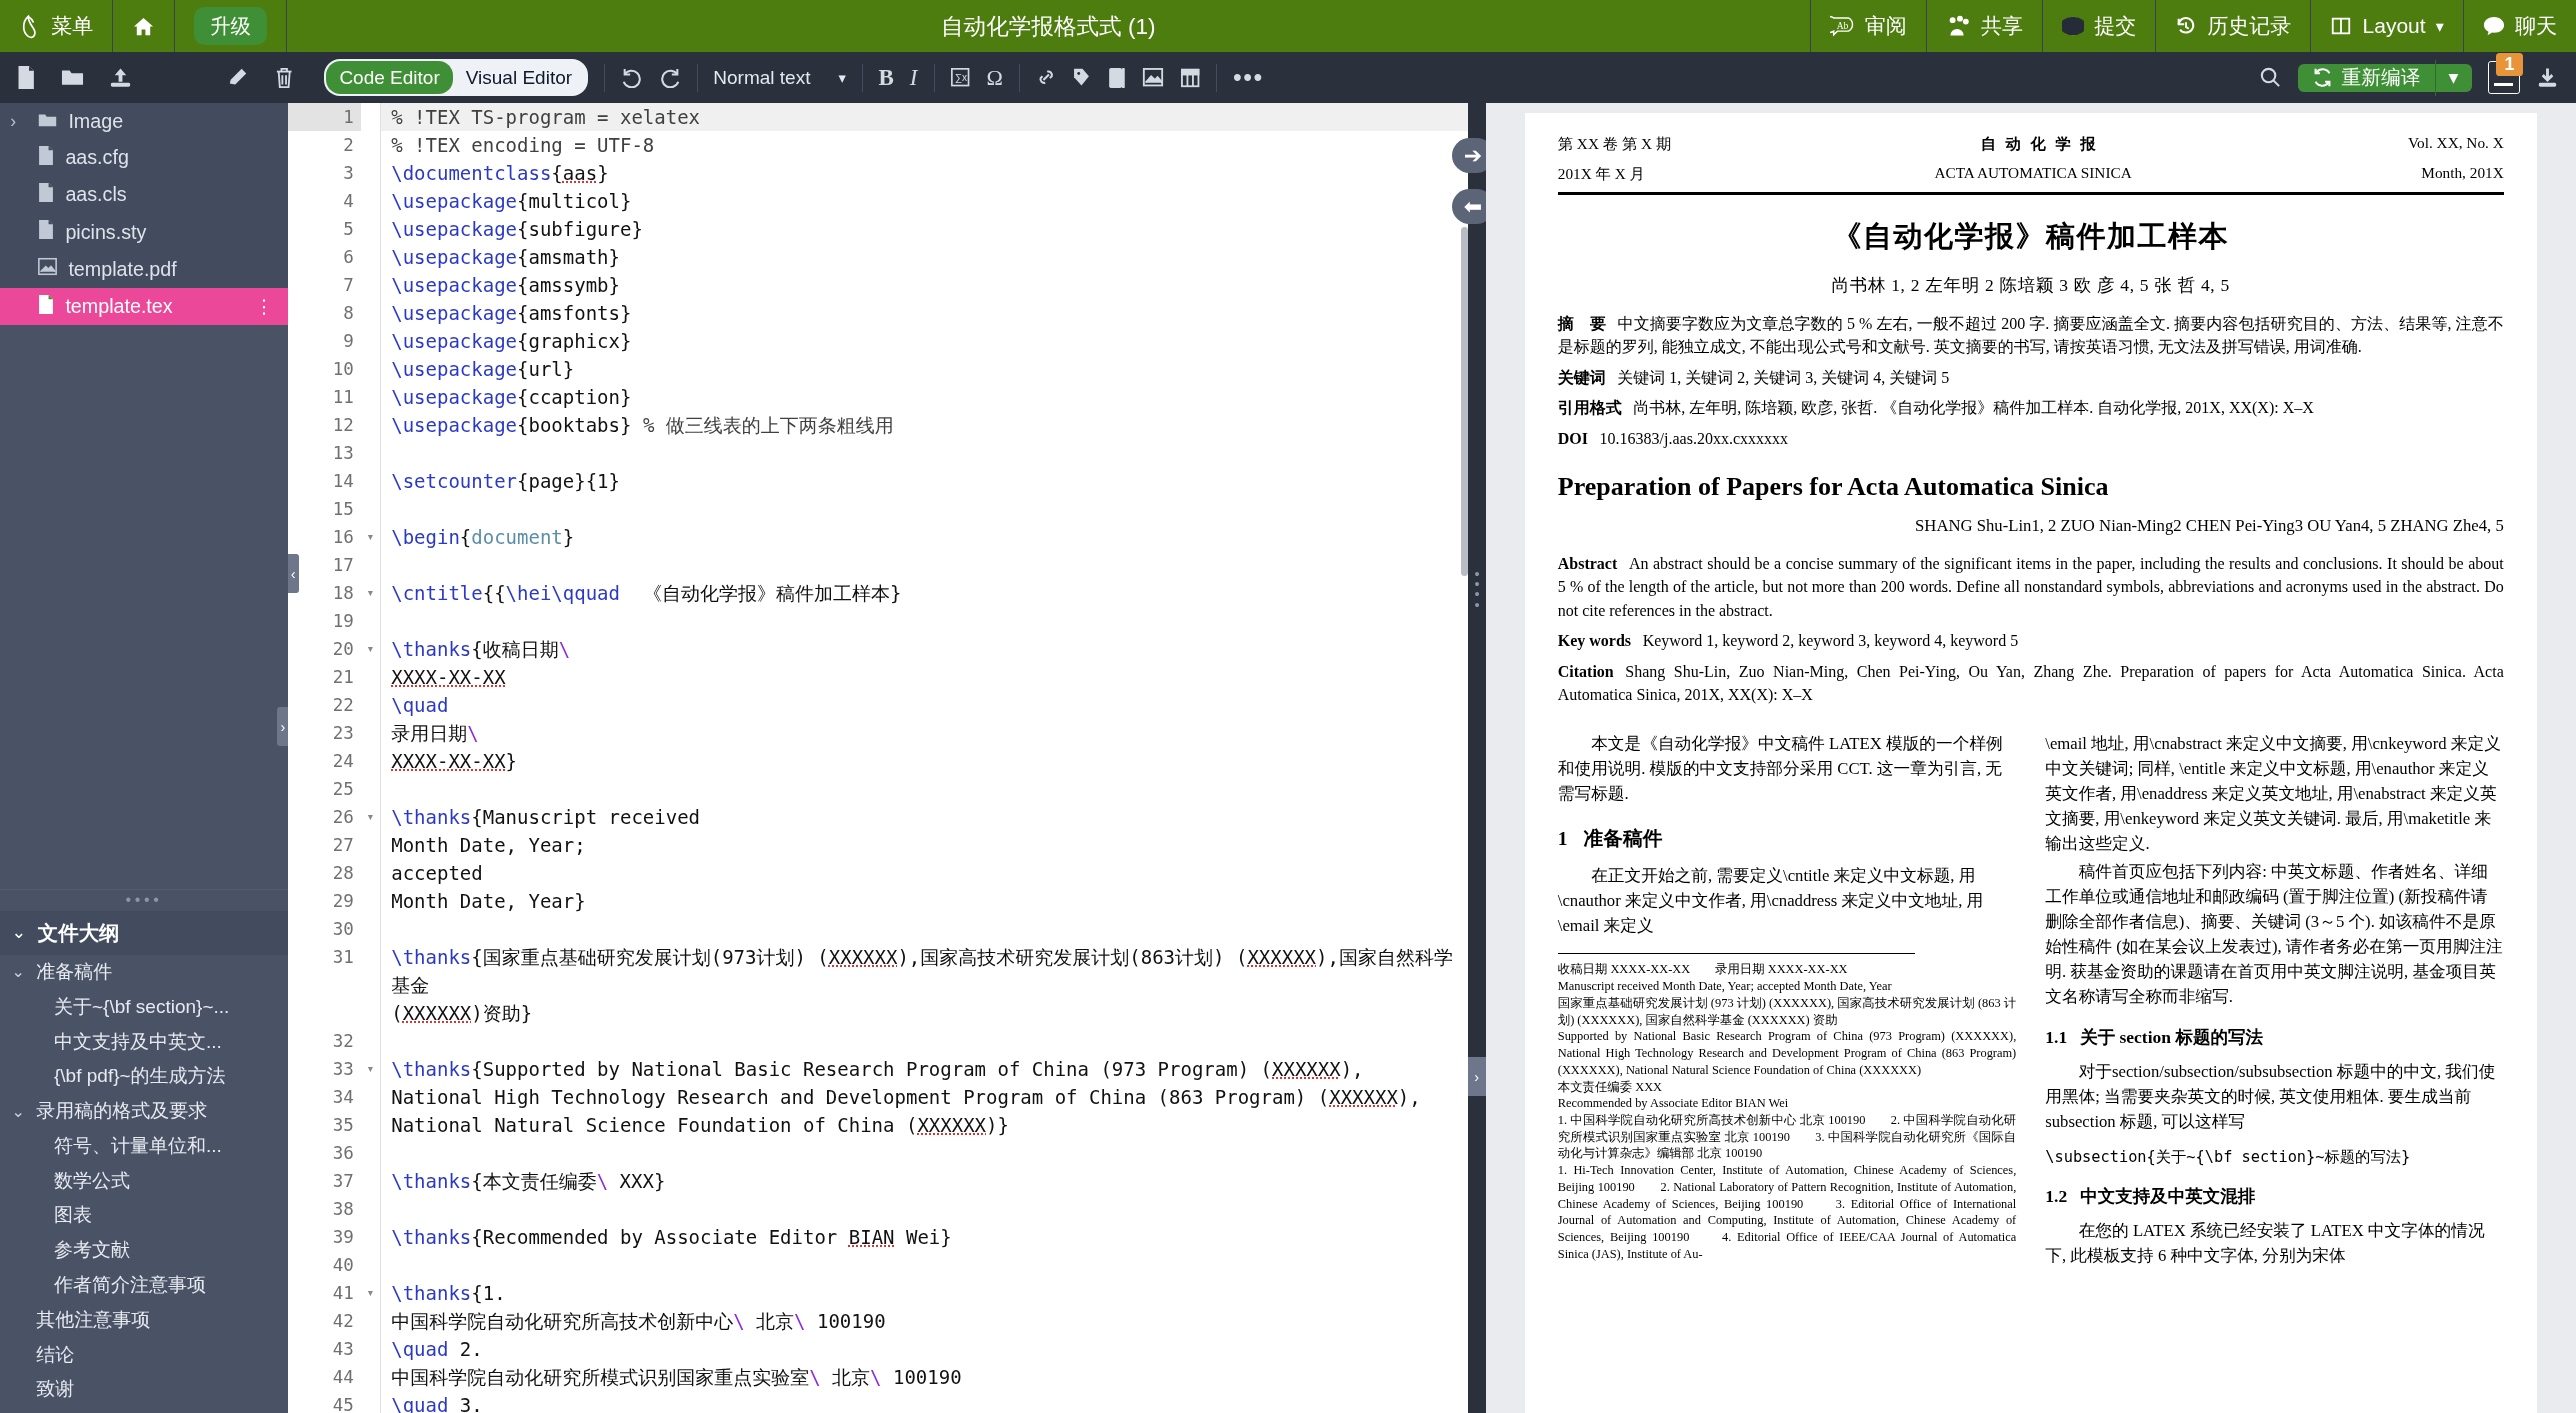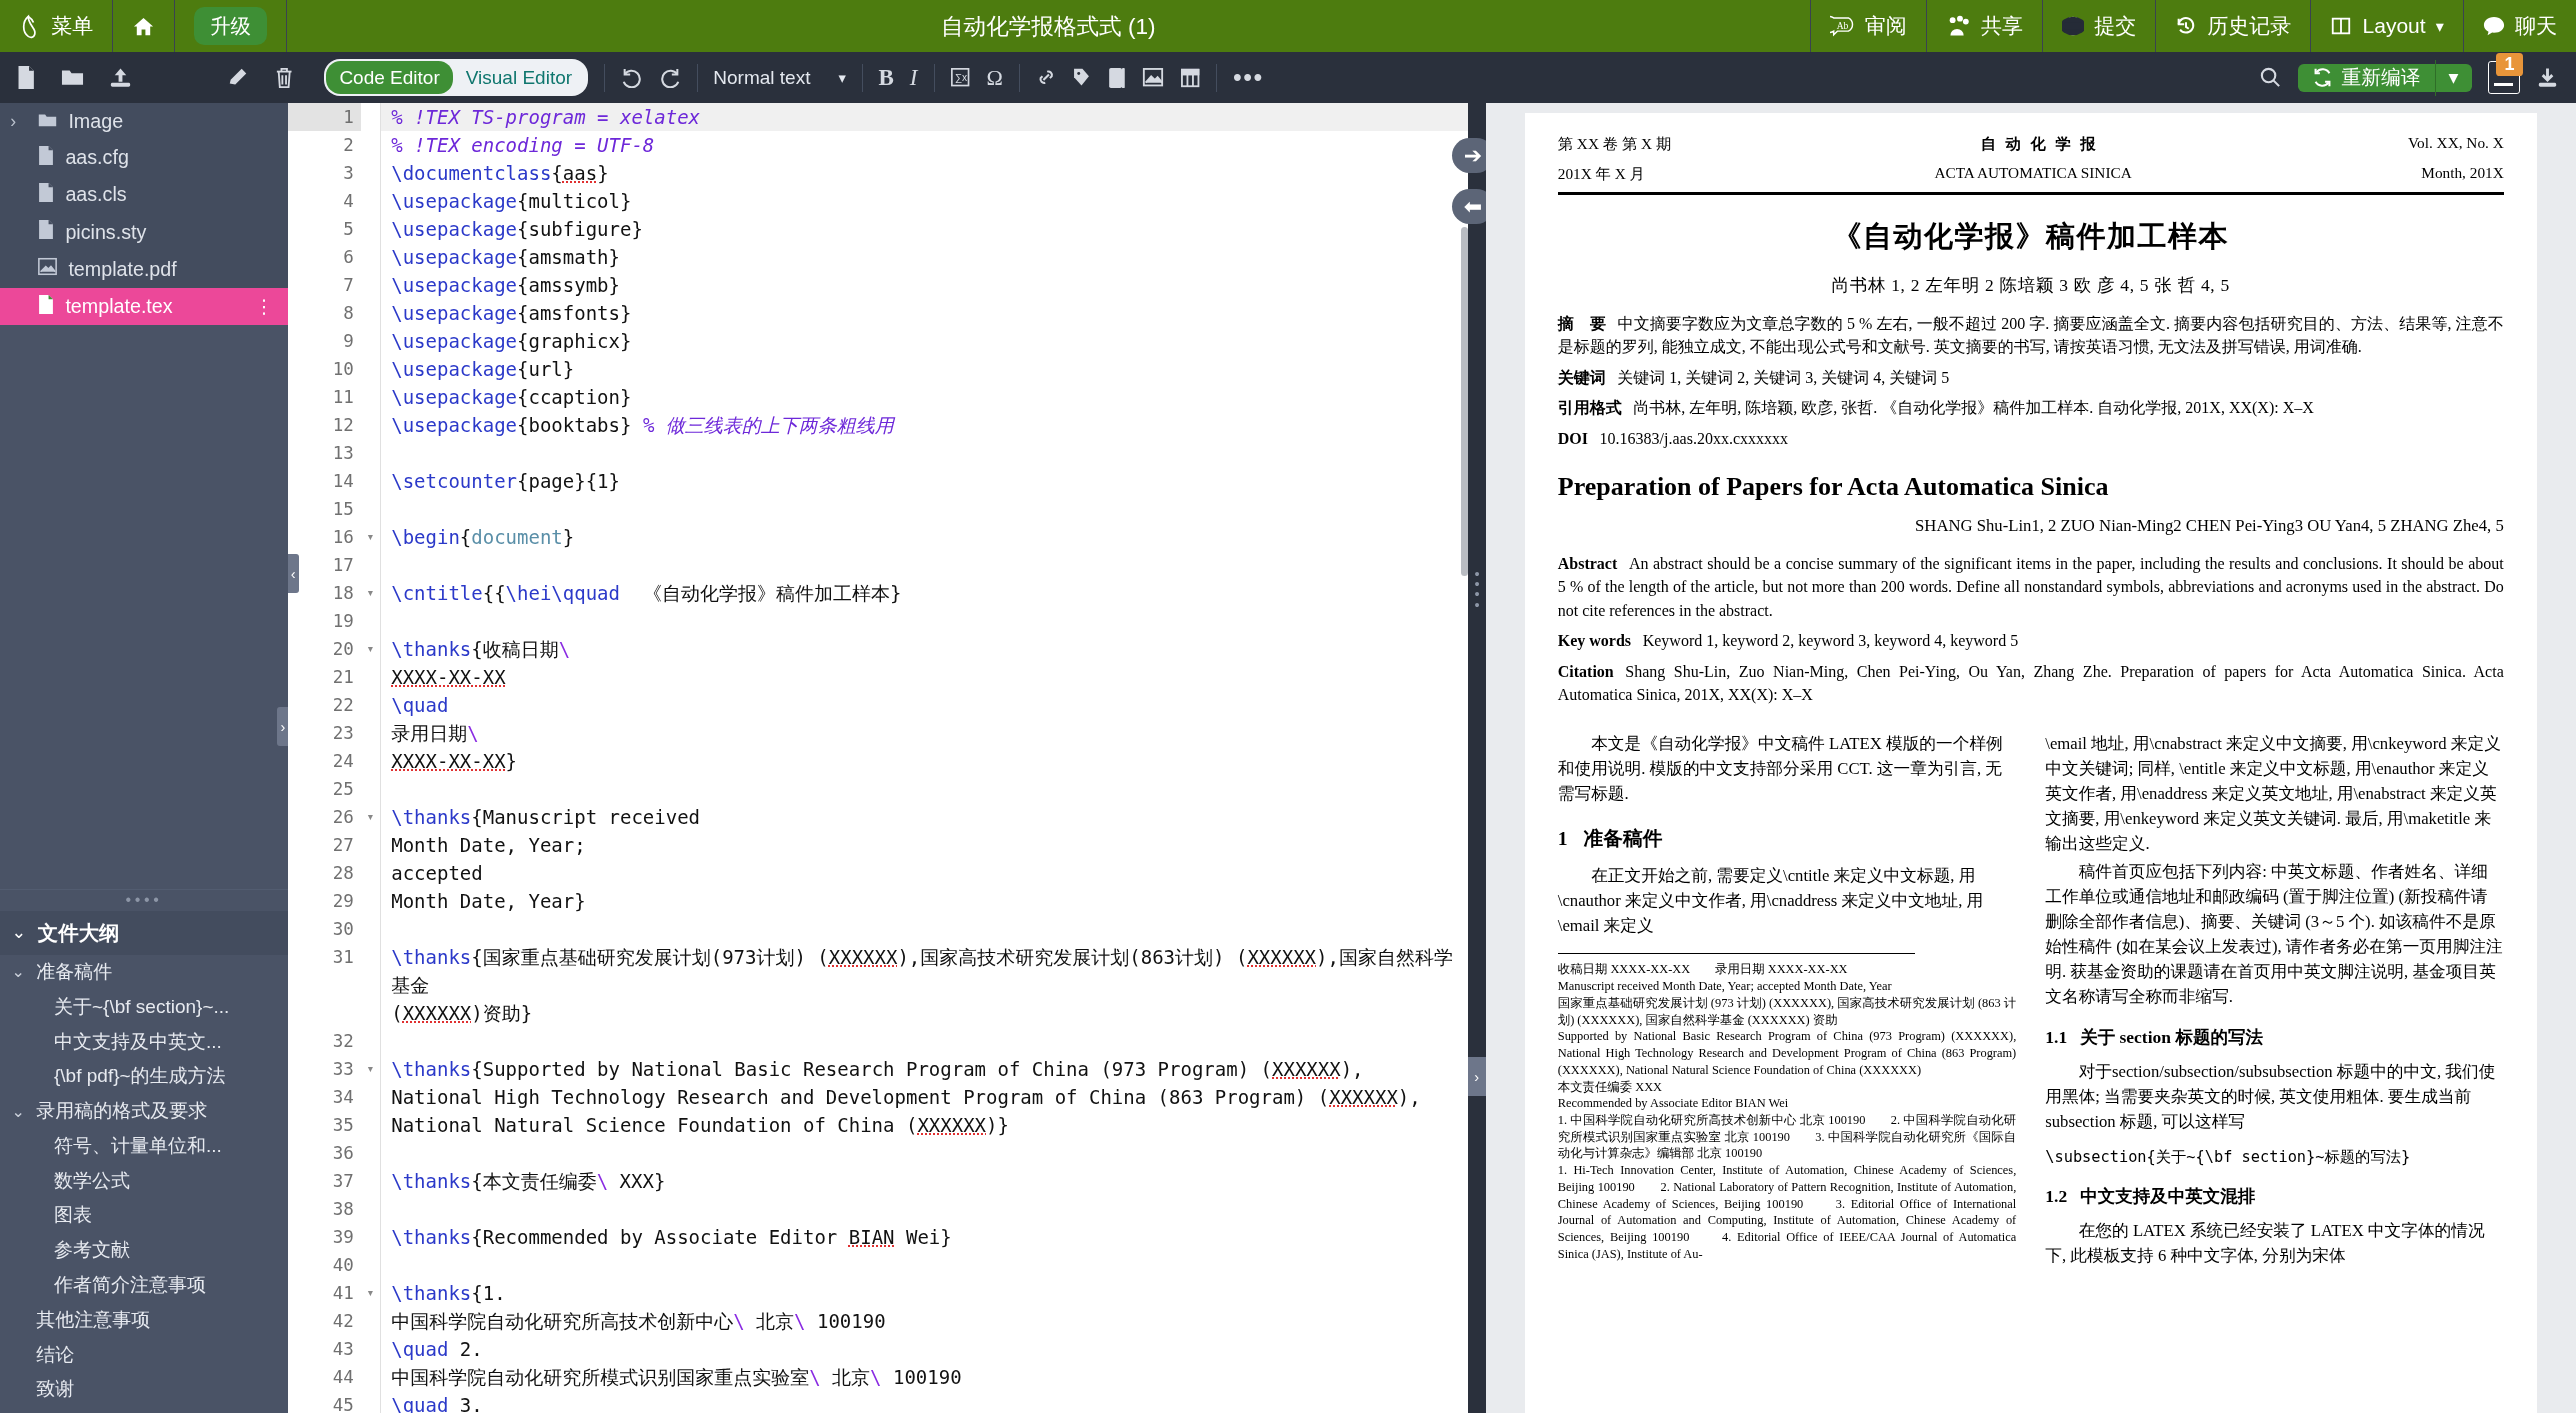--- a/index.html
+++ b/index.html
@@ -20,21 +20,21 @@
                   font-size:20.4px; color:#fff; }
   .ico { display:inline-flex; align-items:center; justify-content:center; }
 
   
   .toolbar { height:51px; background:#2a303c; display:flex; align-items:center;
              color:#e4e8ef; }
   .tool-left { width:306px; display:flex; align-items:center; gap:25px; padding-left:16px; }
   .tool-left .spacer { flex:1; }
   .tool-mid { flex:1; display:flex; align-items:center; gap:16px; padding-left:17.5px; }
   .seg { background:#eef1f5; border-radius:16px; padding:2.9px; display:flex; gap:0; }
-  .seg-btn { font-size:19px; padding:5.1px 13px; border-radius:14.6px; color:#0f766e; cursor:pointer; white-space:nowrap;}
+  .seg-btn { font-size:19px; padding:5.1px 13px; border-radius:14.6px; color:#0f172a; cursor:pointer; white-space:nowrap;}
   .seg-btn.active { background:#3e8f35; color:#fff; }
   .t-ico { cursor:pointer; opacity:.92; display:inline-flex; align-items:center; }
   .sep { width:0.7px; height:28px; background:#444d5e; }
   .styledrop { display:flex; align-items:center; gap:28px; font-size:19px; color:#e4e8ef; cursor:pointer;}
   .tool-right { display:flex; align-items:center; gap:16px; padding-right:17.5px; }
   .recompile { display:flex; align-items:center; background:#3e8f35; border-radius:5.8px;
                height:28px; color:#fff; font-size:19.7px; cursor:pointer; }
   .recompile .main { display:flex; align-items:center; gap:9.5px; padding:0 14.6px; }
   .recompile .divd { width:0.7px; height:36px; background:#2f6e28; }
   .recompile .caret { padding:0 13px; }
@@ -74,21 +74,21 @@
   .code { font-family:"DejaVu Sans Mono", monospace; font-size:19px; }
   .cl { display:flex; align-items:flex-start; min-height:28px; }
   .cl.cur .gut { background:#e3e3e3; }
   .cl.cur .txt { background:#f0f0f0; }
   .gut { width:73px; text-align:right; padding-right:7.3px; color:#707070;
          font-size:17.5px; line-height:28px; flex:none; }
   .fold { width:19px; color:#888; font-size:13px; line-height:28px; flex:none; text-align:center;}
   .txt { flex:1; line-height:28px; padding-left:10.2px; white-space:pre-wrap;
          border-left:0.7px solid #e0e0e0; color:#111; }
   .kw { color:#2b39c9; }
-  .cm { color:#6d28d9;font-style:italic; }
+  .cm { color:#404040; }
   .doc { color:#5a8fa8; }
   .sp { text-decoration:underline; text-decoration-style:dotted;
         text-decoration-color:#e03030; text-decoration-thickness:2.2px; }
   .ed-scroll { position:absolute; right:0; top:124px; width:7.3px; height:349px;
                background:#b9bcc2; border-radius:3.6px; }
   .ed-handle { position:absolute; left:-0.7px; top:451px; width:11.6px; height:39px;
                background:#6d768a; border-radius:0 2.9px 2.9px 0; color:#fff; font-size:14.6px;
                display:flex; align-items:center; justify-content:center; cursor:pointer; z-index:5;}
 
   

